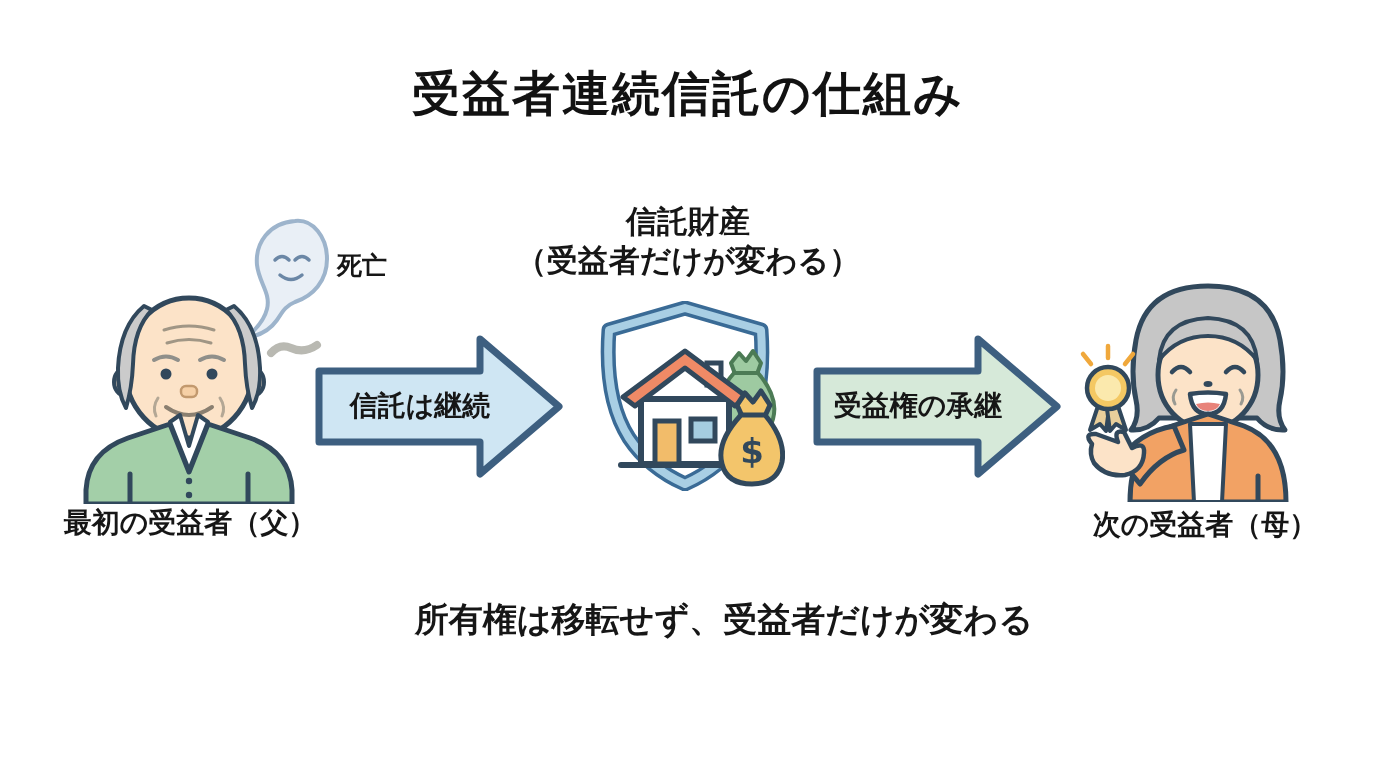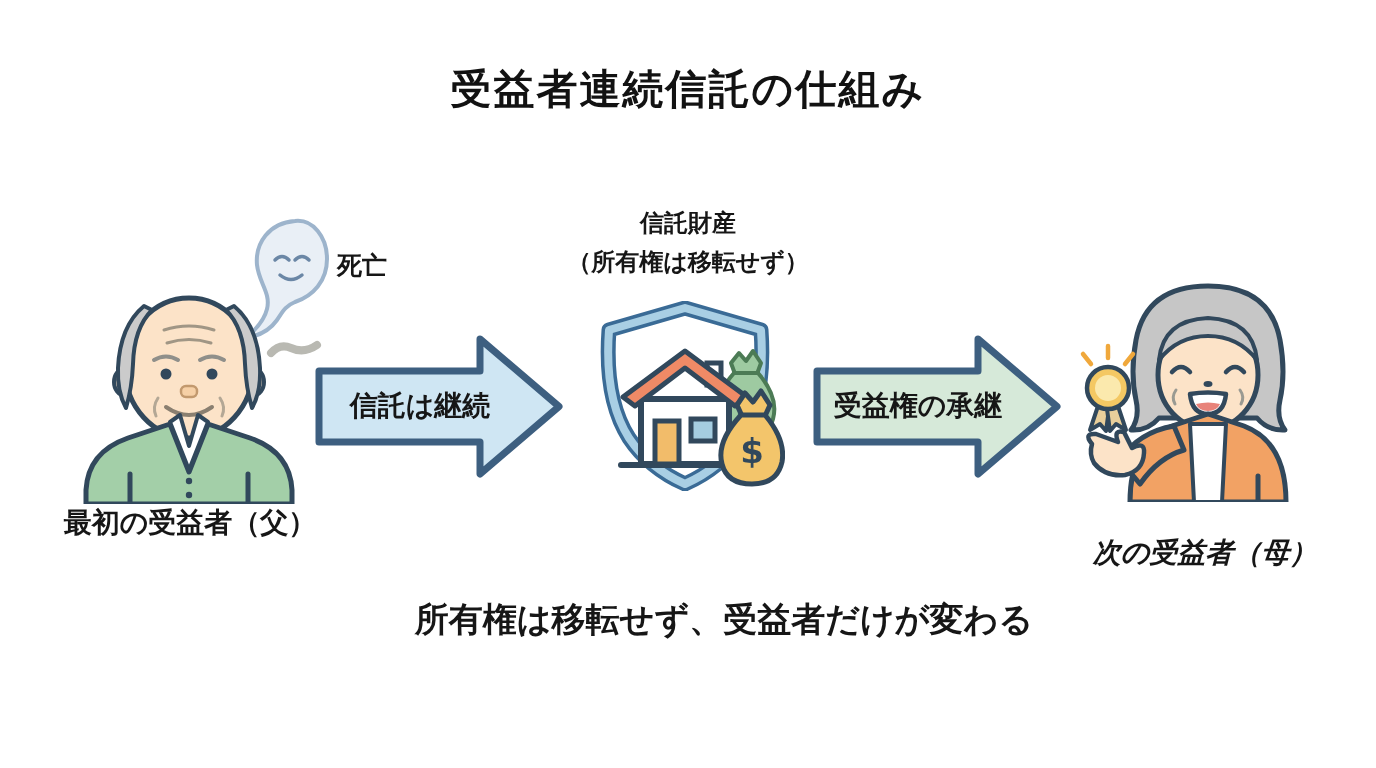--- a/index.html
+++ b/index.html
@@ -3,58 +3,58 @@
 <meta charset="utf-8">
 <style>
   html,body{margin:0;padding:0;background:#ffffff;}
   .stage{
     position:relative;width:1376px;height:768px;background:#ffffff;overflow:hidden;
     font-family:"DejaVu Sans","Liberation Sans",sans-serif;color:#161616;
   }
   .abs{position:absolute;}
   .title{
     top:62px;left:0;width:1376px;text-align:center;
-    font-size:41px;font-weight:800;letter-spacing:2px;color:#121212;
+    font-size:48px;font-weight:800;letter-spacing:2px;color:#121212;
   }
   .trust-property{
     top:204px;left:488px;width:400px;text-align:center;
-    font-size:24px;font-weight:800;line-height:39px;color:#161616;
+    font-size:31px;font-weight:800;line-height:39px;color:#161616;font-family:Liberation Mono, monospace;
   }
   .death-label{
     top:249px;left:337px;font-size:25px;font-weight:800;color:#161616;
   }
   .arrow-wrap{width:250px;height:145px;}
   .arrow-blue{top:334px;left:314px;}
   .arrow-green{top:334px;left:812px;text-align:right;}
   .arrow-label{
     position:absolute;top:36px;left:8px;width:196px;height:72px;
     display:flex;align-items:center;justify-content:center;
     font-size:28px;font-weight:800;color:#161616;white-space:nowrap;
   }
   .person-label{
     font-size:28px;font-weight:800;color:#161616;text-align:center;white-space:nowrap;
   }
   .father-label{top:504px;left:30px;width:320px;}
-  .mother-label{top:534px;left:1040px;width:330px;font-style:italic;}
+  .mother-label{top:506px;left:1040px;width:330px;}
   .footer-message{
     top:597px;left:0;width:1376px;text-align:center;
     font-size:34px;font-weight:700;color:#161616;margin-left:36px;
   }
   svg{display:block;}
 </style>
 </head>
 <body>
 
 <div class="stage">
 
   <div class="abs title">受益者連続信託の仕組み</div>
 
   <div class="abs trust-property">
     <div>信託財産</div>
-    <div>（所有権は移転せず）</div>
+    <div>（受益者だけが変わる）</div>
   </div>
 
   <div class="abs" style="top:215px;left:243px;width:96px;height:150px;">
     <svg width="96" height="150" viewBox="0 0 96 150">
       <path d="M52,6 C26,8 12,28 14,50 C16,68 28,78 24,94 C21,107 10,117 3,123 C15,121 27,115 34,105 C39,98 42,91 52,87 C70,81 84,66 84,44 C84,22 70,4 52,6 Z" fill="#e9eff6" stroke="#9db4cc" stroke-width="4" stroke-linejoin="round"></path>
       <path d="M32,45 q7,-7 14,0" fill="none" stroke="#6b87a6" stroke-width="3.5" stroke-linecap="round"></path>
       <path d="M52,45 q7,-7 14,0" fill="none" stroke="#6b87a6" stroke-width="3.5" stroke-linecap="round"></path>
       <path d="M37,60 q11,9 22,0" fill="none" stroke="#6b87a6" stroke-width="3.5" stroke-linecap="round"></path>
       <path d="M28,138 q9,-10 20,-5 q13,6 26,-3" fill="none" stroke="#b9b9b2" stroke-width="8" stroke-linecap="round"></path>
     </svg>

